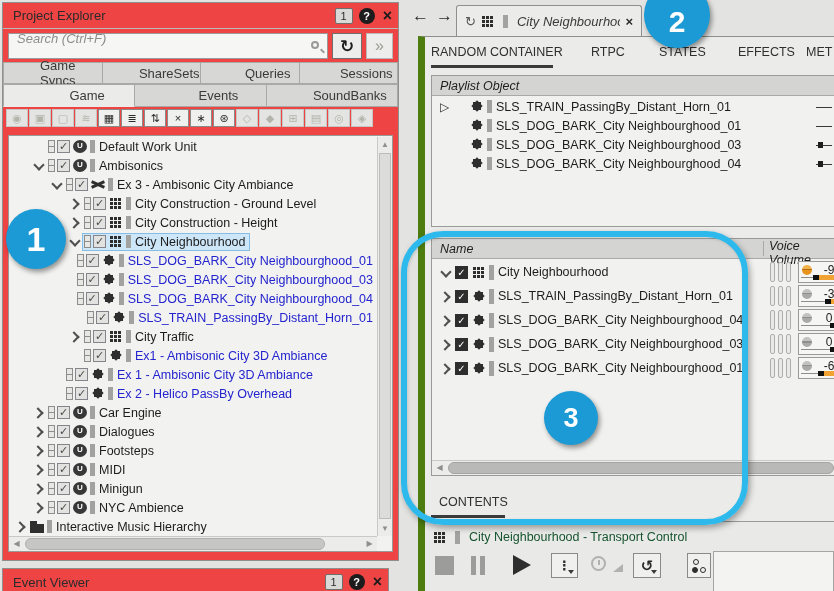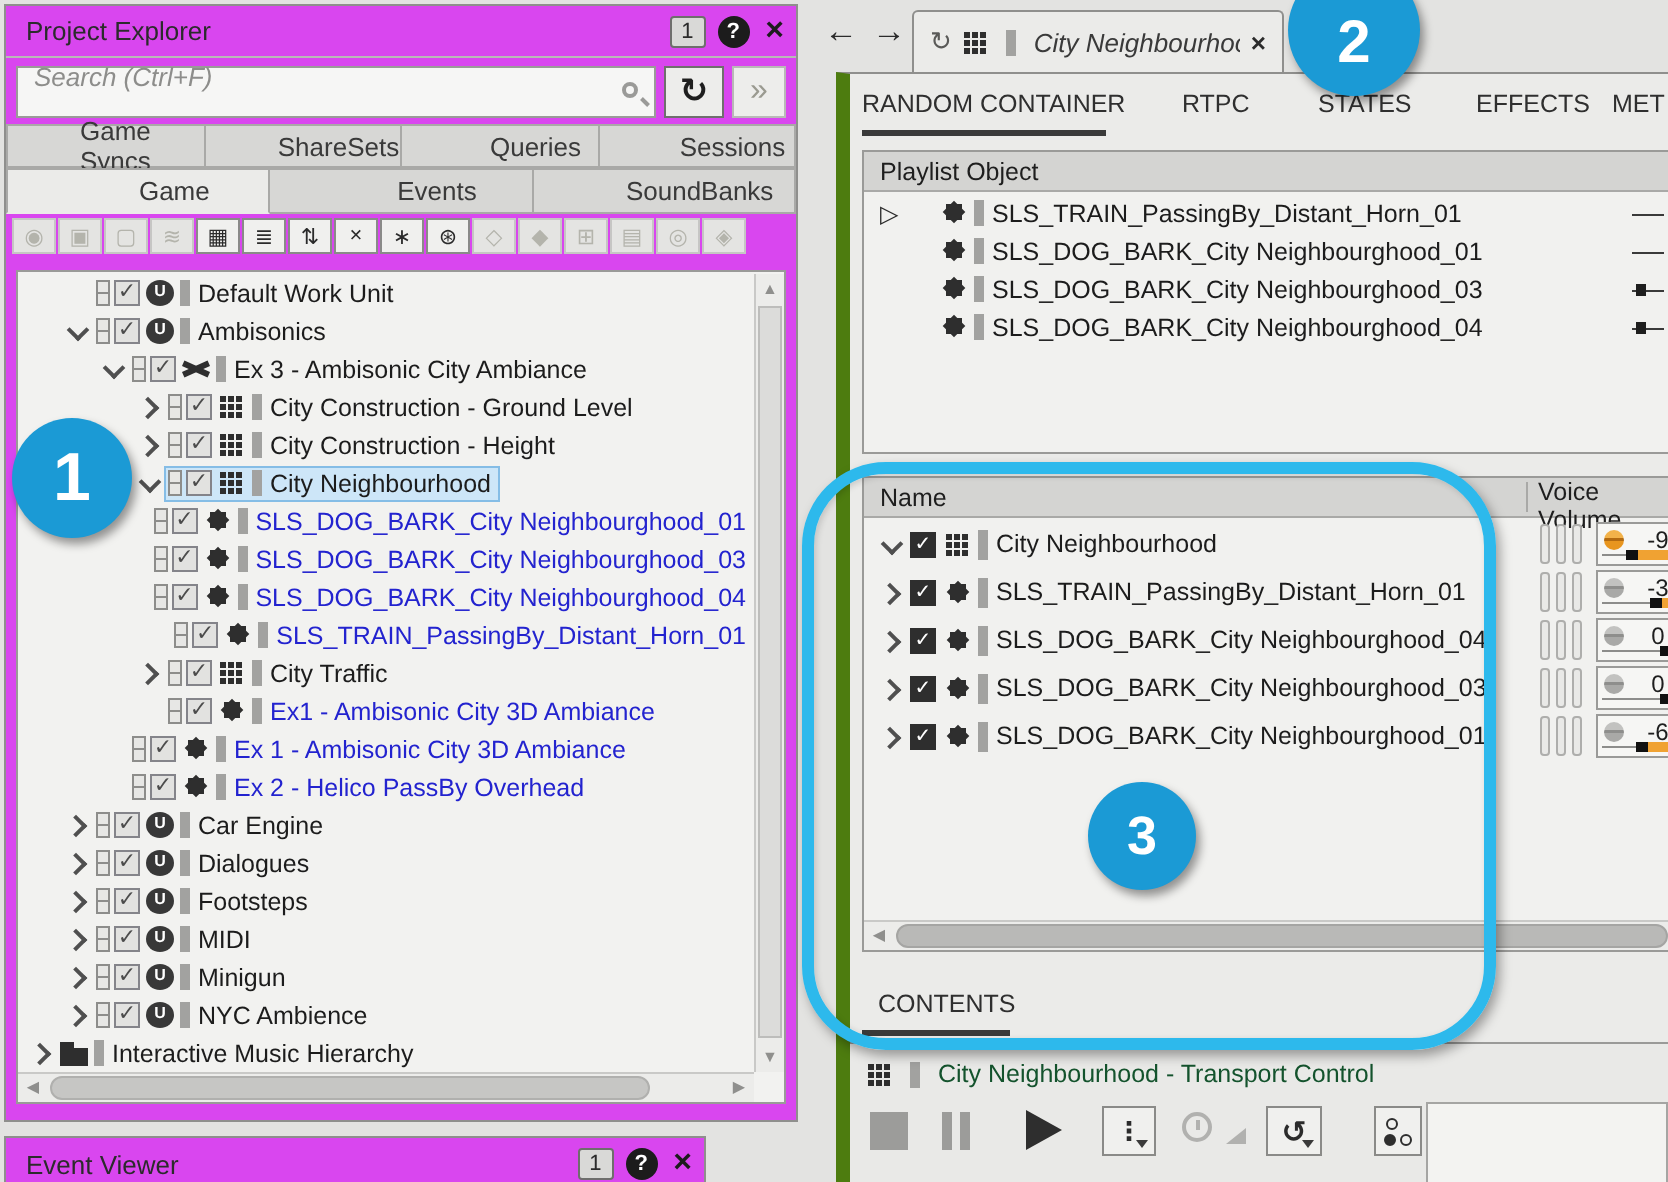--- a/index.html
+++ b/index.html
@@ -1,21 +1,21 @@
 <!DOCTYPE html>
 <html><head>
 <meta charset="utf-8">
 <style>
   html,body{margin:0;padding:0;background:#e3e3e1;}
   *{box-sizing:border-box;}
   body{font-family:"Liberation Sans","DejaVu Sans",sans-serif;color:#2b2b2b;}
   .screen{position:relative;width:834px;height:591px;overflow:hidden;background:#e3e3e1;}
 
   
-  .panel{position:absolute;background:#d946ef;border:1px solid #8f8f8d;}
+  .panel{position:absolute;background:#ef4444;border:1px solid #8f8f8d;}
   .titlebar{height:26px;display:flex;align-items:center;padding:0 6px 0 10px;font-size:13px;border-bottom:1px solid #b9b9b7;}
   .titlebar .sp{flex:1;}
   .badge{width:18px;height:16px;border:1px solid #6e6e6c;background:#d9d9d7;font-size:11px;display:flex;align-items:center;justify-content:center;border-radius:2px;margin-right:6px;}
   .helpbtn{width:16px;height:16px;border-radius:50%;background:#1c1c1c;color:#fff;font-size:11px;font-weight:bold;display:flex;align-items:center;justify-content:center;margin-right:8px;}
   .closebtn{font-size:16px;font-weight:bold;color:#1c1c1c;line-height:16px;}
 
   
   #project-explorer{left:2px;top:2px;width:397px;height:559px;}
   .search-row{display:flex;align-items:center;gap:4px;padding:4px 5px 3px 5px;}
   .search-box{position:relative;flex:1;height:26px;border:1px solid #9a9a98;background:#f6f6f5;display:flex;align-items:center;padding:0 26px 16px 8px;}
@@ -75,41 +75,41 @@
   .vsb .arr.up{top:0;}
   .vsb .arr.dn{bottom:0;}
   .vsb .thumb{position:absolute;left:1px;top:16px;width:12px;bottom:17px;background:#dcdcda;border:1px solid #bdbdbb;}
   .hsb{position:absolute;left:0;right:15px;bottom:0;height:15px;background:#ececea;border-top:1px solid #c9c9c7;}
   .hsb .arr{position:absolute;top:0;width:15px;height:14px;color:#8f8f8d;font-size:8px;text-align:center;line-height:14px;}
   .hsb .arr.lf{left:0;}
   .hsb .arr.rt{right:0;}
   .hsb .thumb{position:absolute;top:1px;left:16px;height:12px;background:#c6c6c4;border:1px solid #b0b0ae;border-radius:6px;}
 
   
-  #event-viewer{left:2px;top:568px;width:351px;height:23px;border-bottom:none;}
+  #event-viewer{left:2px;top:568px;width:387px;height:23px;border-bottom:none;}
   #event-viewer .titlebar{border-bottom:none;}
 
   
   .nav-row{position:absolute;left:404px;top:0;width:430px;height:36px;}
   .nav-arrow{position:absolute;top:6px;font-size:17px;font-weight:bold;color:#2b2b2b;}
   #nav-back{left:8px;}
   #nav-fwd{left:32px;}
   .doc-tab{position:absolute;left:52px;top:5px;width:186px;height:31px;background:#ebebe9;border:1px solid #8f8f8d;border-bottom:none;border-radius:3px 3px 0 0;display:flex;align-items:center;padding:0 8px;gap:5px;}
   .doc-tab .sync{font-size:13px;color:#5a5a58;}
   .doc-tab .title{font-style:italic;font-size:13px;color:#3a3a3a;flex:1;white-space:nowrap;overflow:hidden;}
   .doc-tab .x{font-size:13px;font-weight:bold;color:#2b2b2b;}
 
   #right-panel{position:absolute;left:418px;top:36px;width:416px;height:555px;background:#ebebe9;border-left:7px solid #4d7c0f;border-top:1px solid #8f8f8d;}
   .view-tabs{position:absolute;left:0;top:0;height:32px;width:100%;}
   .vtab{position:absolute;top:8px;font-size:12.5px;color:#2f2f2f;white-space:nowrap;}
   .vtab-underline{position:absolute;top:28px;height:3px;background:#3a3a3a;}
 
   .listbox{position:absolute;background:#f1f1ef;border:1px solid #9a9a98;border-right:none;}
   #playlist-box{left:6px;top:38px;right:0;height:152px;}
-  .colheader{position:absolute;left:0;top:0;right:0;height:20px;background:#d4d4d2;border-bottom:1px solid #a9a9a7;font-size:12.5px;display:flex;align-items:center;padding-left:8px;color:#1e1e1e;}
+  .colheader{position:absolute;left:0;top:0;right:0;height:20px;background:#d4d4d2;border-bottom:1px solid #a9a9a7;font-size:12.5px;display:flex;align-items:center;padding-left:8px;color:#1e1e1e;font-style:italic;}
   .colheader .divider{position:absolute;top:2px;bottom:2px;width:1px;background:#a9a9a7;}
   #playlist-rows{position:absolute;left:0;top:21px;right:0;bottom:0;}
   .prow{position:relative;display:flex;align-items:center;height:19px;font-size:12.5px;padding-left:8px;white-space:nowrap;}
   .pcursor{width:16px;flex:0 0 16px;font-size:12px;color:#2b2b2b;visibility:hidden;}
   .prow .ticon{margin-left:14px;}
   .weight{position:absolute;right:2px;top:9px;width:16px;height:5px;}
   .weight .wline{position:absolute;left:0;right:0;top:1px;height:1px;background:#3a3a3a;}
   .weight .whandle{position:absolute;left:2px;top:-2px;width:5px;height:6px;background:#1e1e1e;display:none;}
   .weight.handled .whandle{display:block;}
 

